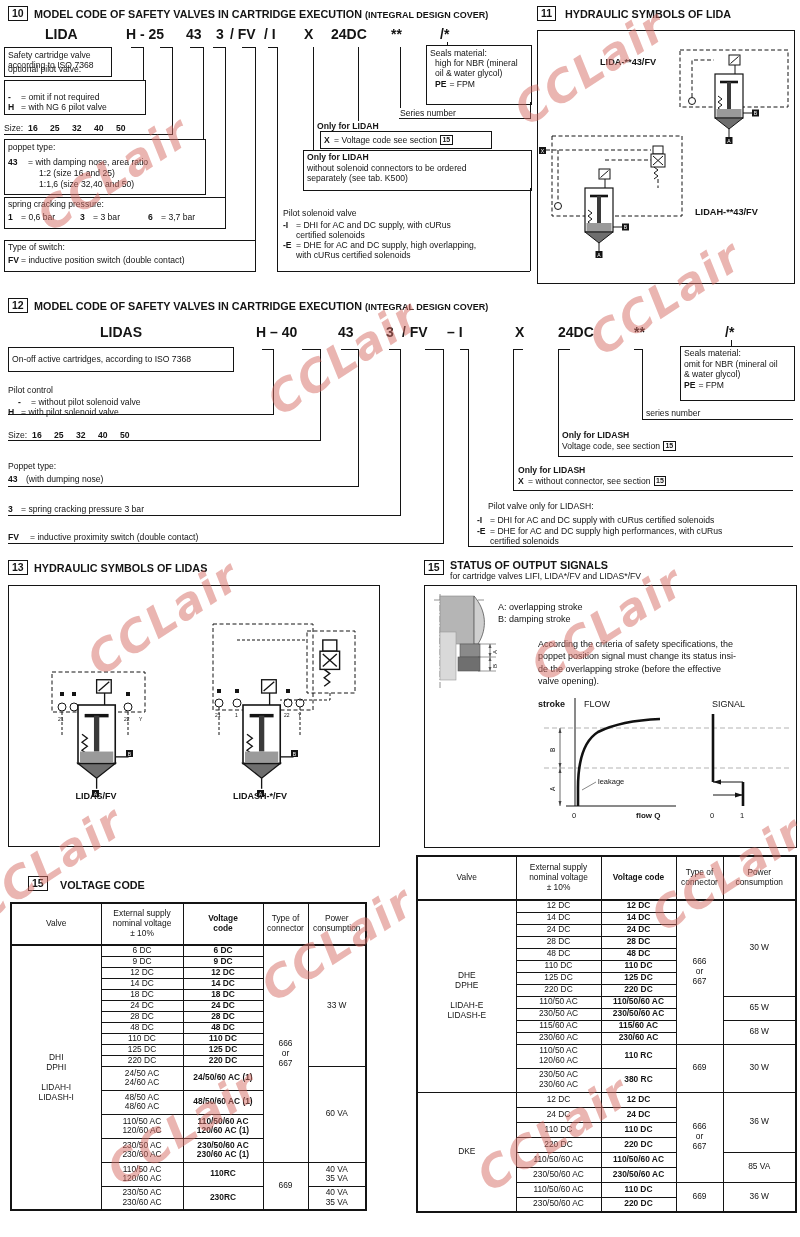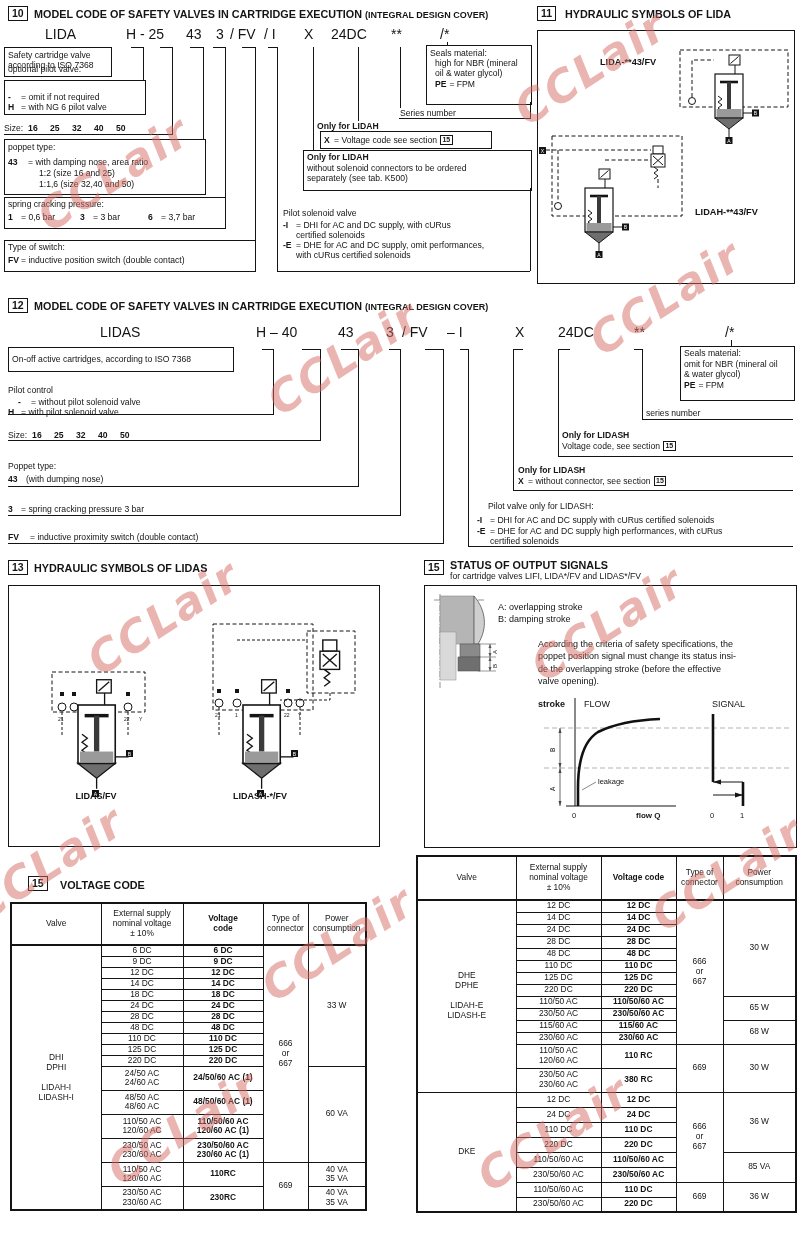--- a/index.html
+++ b/index.html
@@ -9,21 +9,21 @@
   .t{position:absolute;font-size:8.6px;line-height:10px;white-space:nowrap;}
   .b{font-weight:bold;}
   .numbox{position:absolute;border:1.6px solid #141414;font-weight:bold;font-size:10.5px;
           line-height:13px;padding:0 3px;background:#fff;}
   .secttl{position:absolute;font-weight:bold;font-size:10.8px;white-space:nowrap;}
   .secttl .sm{font-size:9px;}
   .box{position:absolute;border:1.4px solid #141414;}
   .vl{position:absolute;width:1.2px;background:#141414;}
   .hl{position:absolute;height:1.2px;background:#141414;}
   .coderow{position:absolute;left:0;width:800px;height:18px;}
-  .codetok{position:absolute;font-weight:normal;font-size:14px;white-space:pre;}
+  .codetok{position:absolute;font-weight:bold;font-size:14px;white-space:pre;}
   .k{font-weight:bold;display:inline-block;min-width:13px;}
   .ref{display:inline-block;border:1px solid #141414;font-size:7px;font-weight:bold;
        line-height:8px;padding:0 1.5px;margin-left:3px;vertical-align:1px;}
   .sizev{font-weight:bold;word-spacing:10px;margin-left:5px;}
   .wm{position:absolute;font-family:"DejaVu Sans",sans-serif;font-weight:bold;font-style:italic;
       font-size:44px;letter-spacing:2px;color:rgba(214,108,100,0.5);transform:rotate(-33deg);
       pointer-events:none;z-index:30;}
   table{position:absolute;border-collapse:collapse;table-layout:fixed;border:2px solid #141414;}
   td{border:1.1px solid #141414;text-align:center;font-size:8.4px;line-height:1.18;
      white-space:pre-line;padding:0 1px;vertical-align:middle;}
@@ -90,21 +90,21 @@
   <div class="t" style="left:324px;top:135px"><span class="k" style="min-width:10px">X</span><span>= Voltage code see section</span><span class="ref">15</span></div>
 
   <div class="box" style="left:303px;top:150px;width:227px;height:39px"></div>
   <div class="t b" style="left:307px;top:152px">Only for LIDAH</div>
   <div class="t" style="left:307px;top:163px">without solenoid connectors to be ordered</div>
   <div class="t" style="left:307px;top:173px">separately (see tab. K500)</div>
 
   <div class="t" style="left:283px;top:208px">Pilot solenoid valve</div>
   <div class="t" style="left:283px;top:220px"><span class="k">-I</span><span>= DHI for AC and DC supply, with cURus</span></div>
   <div class="t" style="left:283px;top:230px"><span class="k"></span><span>certified solenoids</span></div>
-  <div class="t" style="left:283px;top:240px"><span class="k">-E</span><span>= DHE for AC and DC supply, omit performances,</span></div>
+  <div class="t" style="left:283px;top:240px"><span class="k">-E</span><span>= DHE for AC and DC supply, high overlapping,</span></div>
   <div class="t" style="left:283px;top:250px"><span class="k"></span><span>with cURus certified solenoids</span></div>
 
   <span class="numbox" style="left:537px;top:6px">11</span>
   <div class="secttl" style="left:565px;top:8px">HYDRAULIC SYMBOLS OF LIDA</div>
   <div class="box" style="left:537px;top:30px;width:256px;height:252px"></div>
   <div class="t b" style="left:600px;top:57px;font-size:9.2px">LIDA-**43/FV</div>
   <div class="t b" style="left:695px;top:207px;font-size:9.2px">LIDAH-**43/FV</div>
   <svg class="abs" style="left:537px;top:30px" width="256" height="252" viewBox="0 0 256 252">
     <defs>
       <g id="cart">

